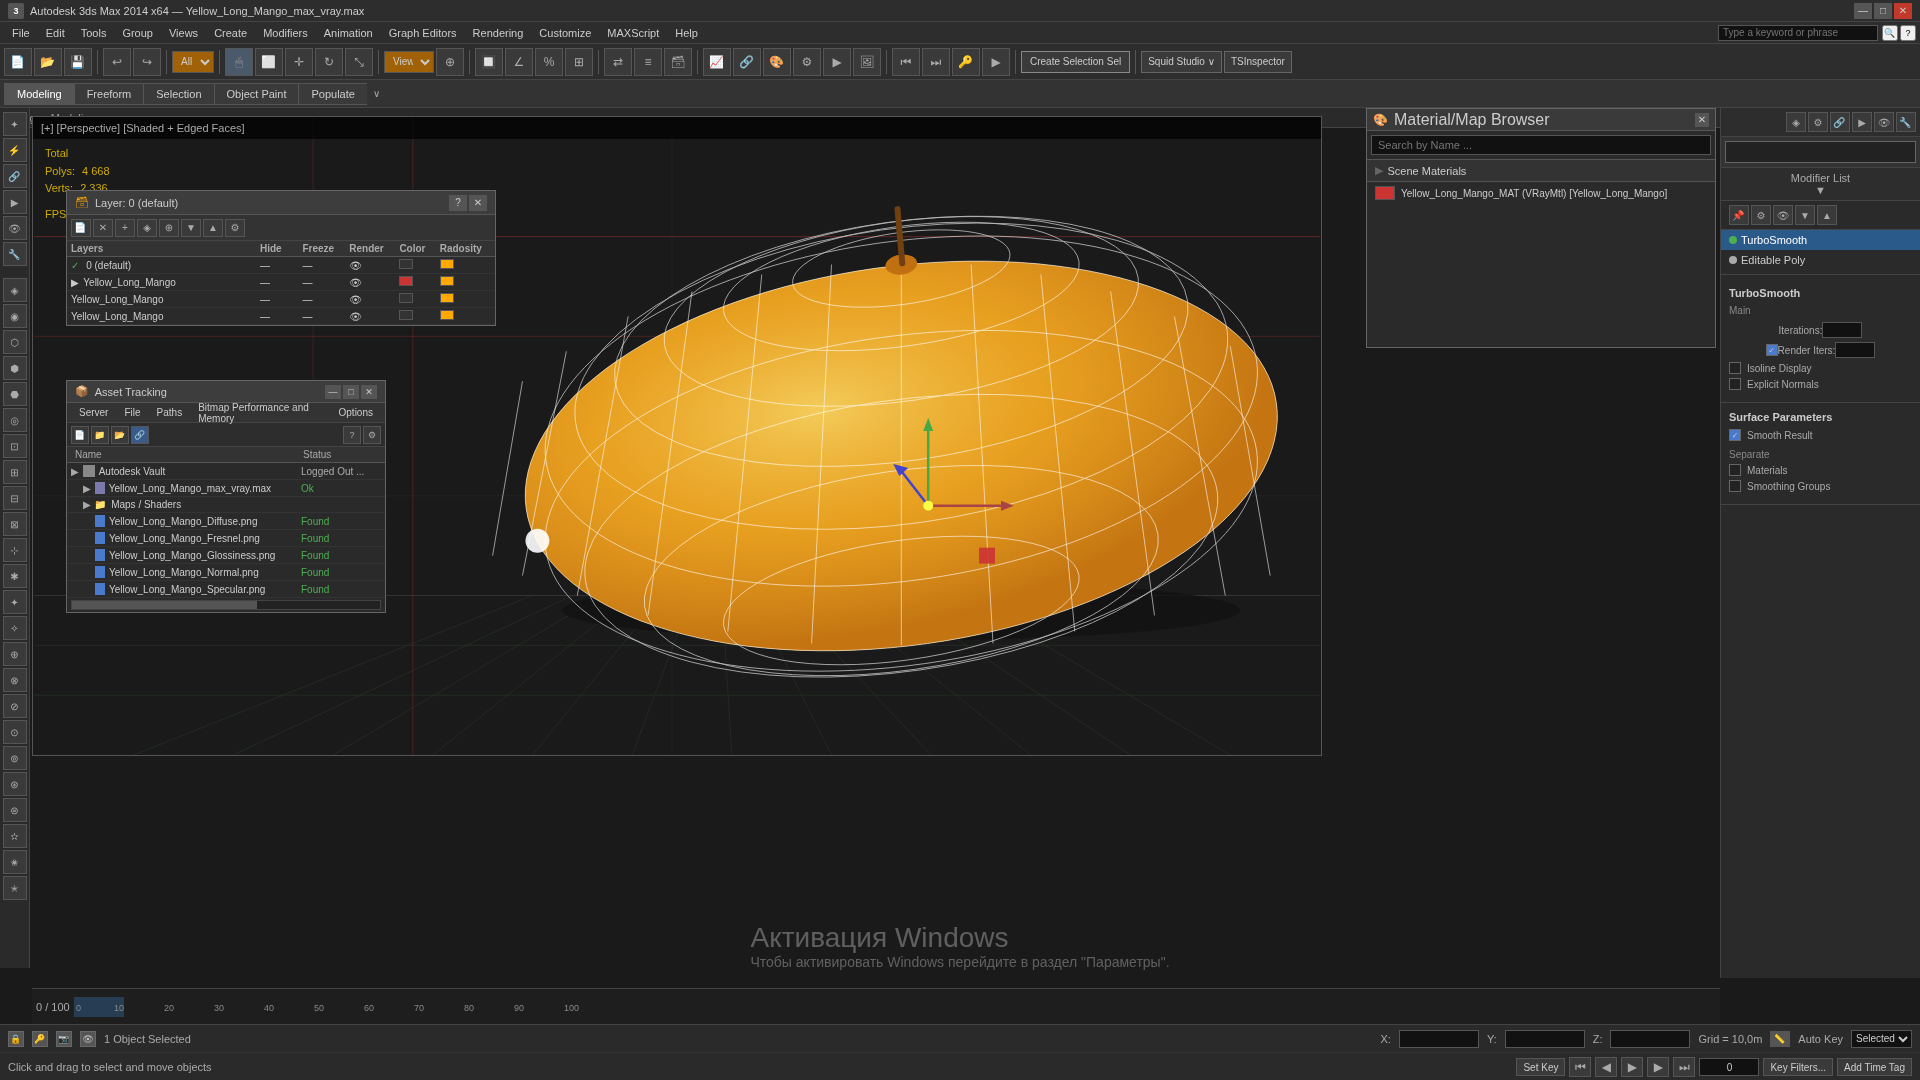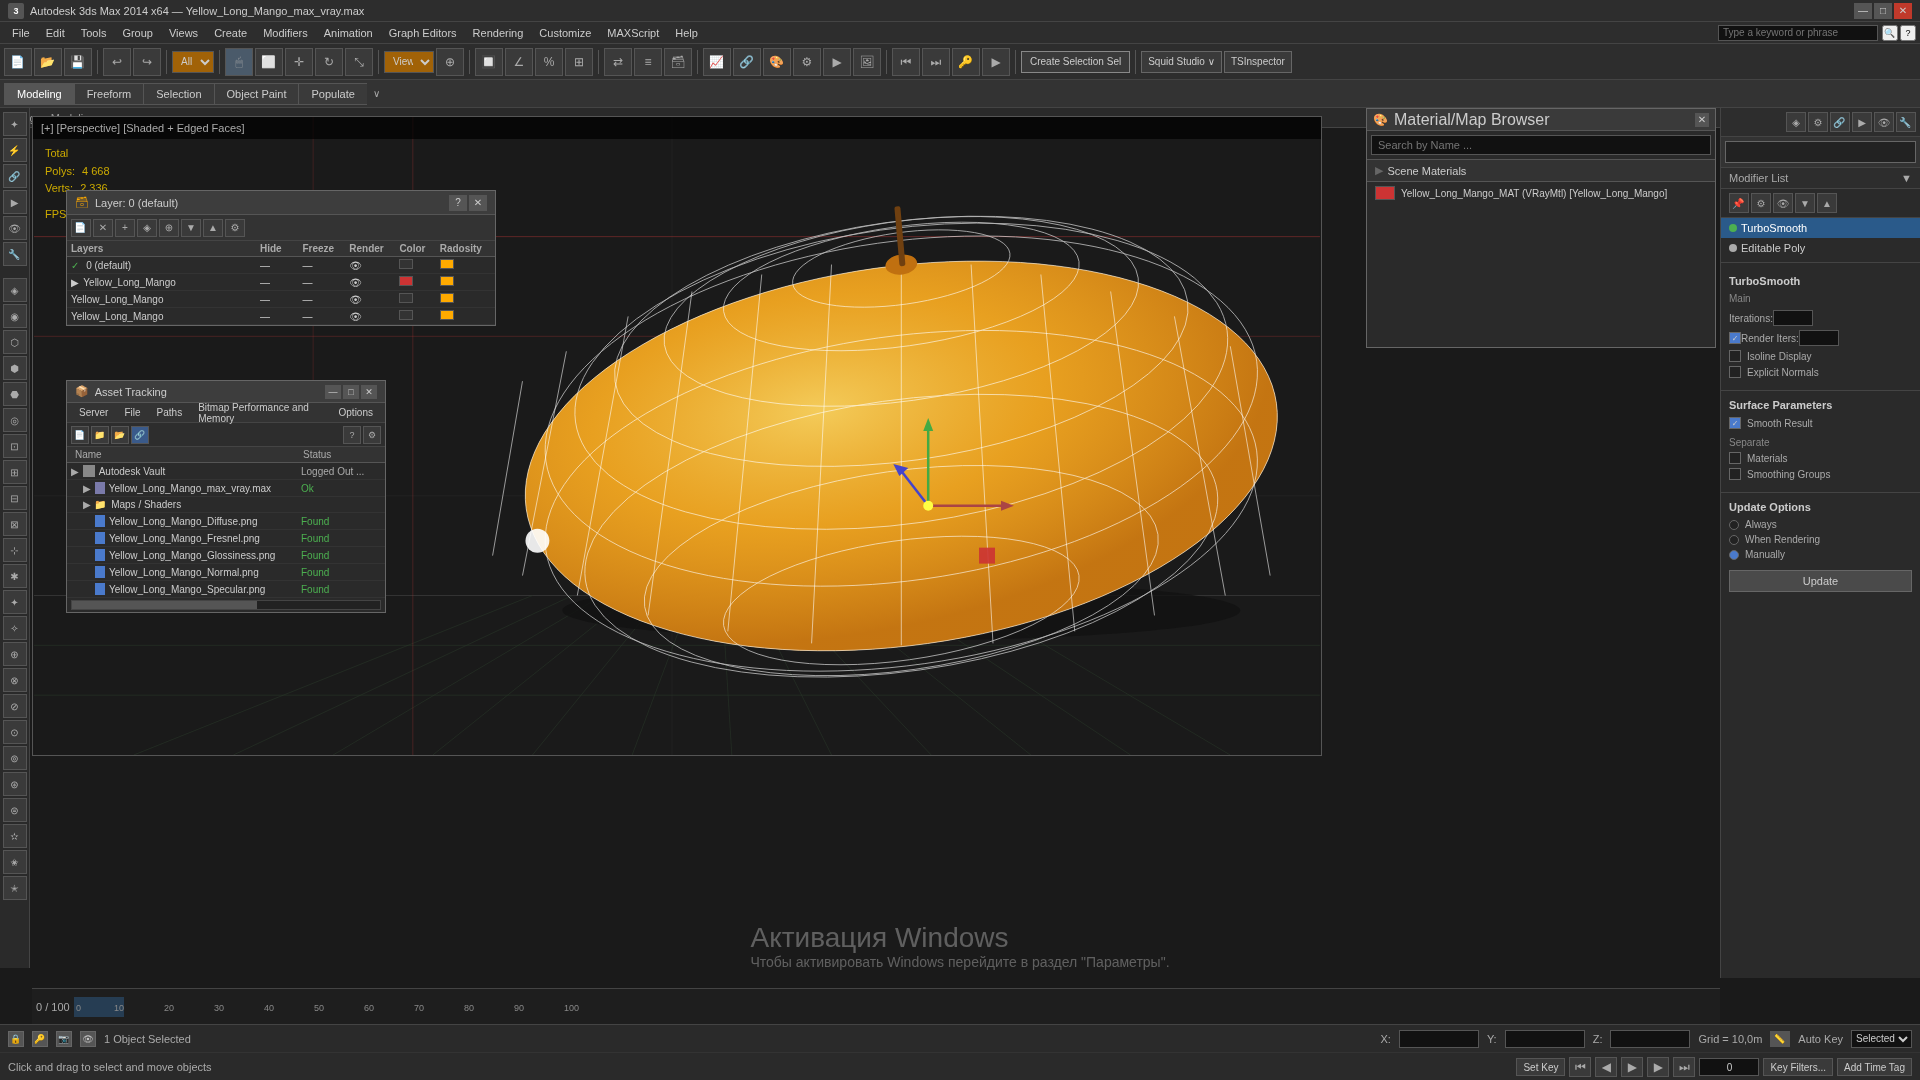--- a/index.html
+++ b/index.html
@@ -49,21 +49,21 @@
     
     #right-panel { position: absolute; right: 0; top: 108px; width: 200px; height: 870px; background: #2a2a2a; border-left: 1px solid #444; }
     #obj-name-field { flex: 1; height: 20px; background: #222; border: 1px solid #666; color: #ccc; padding: 0 4px; font-size: 11px; }
     .rp-btn { width: 20px; height: 20px; background: #3a3a3a; border: 1px solid #555; color: #aaa; cursor: pointer; font-size: 10px; display: flex; align-items: center; justify-content: center; }
     #modifier-list-label { padding: 4px 8px; color: #aaa; font-size: 11px; background: #2d2d2d; border-bottom: 1px solid #444; }
     .modifier-item { padding: 4px 8px; display: flex; align-items: center; gap: 4px; cursor: pointer; }
     .modifier-item.active { background: #2a5a8a; color: white; }
     .modifier-dot { width: 8px; height: 8px; border-radius: 50%; background: #aaa; }
     .turbosmooth-section { padding: 8px; border-bottom: 1px solid #444; }
     .section-title { color: #ccc; font-size: 11px; font-weight: bold; margin-bottom: 6px; }
-    .param-row { display: flex; align-items: center; justify-content: flex-start; margin-bottom: 4px; }
+    .param-row { display: flex; align-items: center; justify-content: center; margin-bottom: 4px; }
     .param-label { color: #aaa; font-size: 10px; }
     .param-value { width: 40px; height: 16px; background: #111; border: 1px solid #555; color: #ccc; text-align: center; font-size: 10px; }
     .checkbox-row { display: flex; align-items: center; gap: 6px; margin-bottom: 4px; }
     .cb { width: 12px; height: 12px; border: 1px solid #666; background: #222; cursor: pointer; display: flex; align-items: center; justify-content: center; font-size: 8px; }
     .cb.checked { background: #4a7acc; }
     .surface-params { padding: 8px; border-bottom: 1px solid #444; }
     .update-options { padding: 8px; }
     .radio-row { display: flex; align-items: center; gap: 6px; margin-bottom: 4px; }
     .rb { width: 10px; height: 10px; border-radius: 50%; border: 1px solid #666; background: #222; cursor: pointer; }
     .rb.checked { background: #4a7acc; }
@@ -421,21 +421,21 @@
     <button class="rp-btn">▶</button>
     <button class="rp-btn">👁</button>
     <button class="rp-btn">🔧</button>
   </div>
 
   <div style="padding:4px;border-bottom:1px solid #444;background:#333;">
     <input type="text" id="obj-name-field" style="width: 100%; height: 22px; background: rgb(34, 34, 34); border: 1px solid rgb(102, 102, 102); color: rgb(204, 204, 204); padding: 0px 4px; font-size: 11px;">
   </div>
 
   <div id="modifier-list-label">
-    <div style="display:flex;align-items:center;justify-content:space-between;">
+    <div style="display:flex;align-items:center;justify-content:space-between;flex-direction:column;">
       <span>Modifier List</span>
       <span style="color:#aaa;">▼</span>
     </div>
   </div>
 
   <div class="modifier-icons-row">
     <button class="rp-btn">📌</button>
     <button class="rp-btn">⚙</button>
     <button class="rp-btn">👁</button>
     <button class="rp-btn">▼</button>
@@ -493,40 +493,20 @@
       <div class="cb"></div>
       <span class="param-label">Materials</span>
     </div>
 
     <div class="checkbox-row">
       <div class="cb"></div>
       <span class="param-label">Smoothing Groups</span>
     </div>
   </div>
 
-  <div class="update-options">
-    <div class="section-title">Update Options</div>
-    
-    <div class="radio-row">
-      <div class="rb"></div>
-      <span class="param-label">Always</span>
-    </div>
-    
-    <div class="radio-row">
-      <div class="rb"></div>
-      <span class="param-label">When Rendering</span>
-    </div>
-    
-    <div class="radio-row">
-      <div class="rb checked"></div>
-      <span class="param-label">Manually</span>
-    </div>
-    
-    <button class="update-btn">Update</button>
-  </div>
 </div>
 
 <div id="layer-panel">
   <div id="layer-header">
     <div style="display:flex;align-items:center;gap:6px;">
       <span style="color:#ffaa00;font-size:11px;">🗃</span>
       <span>Layer: 0 (default)</span>
     </div>
     <div style="display:flex;gap:2px;">
       <button style="width:18px;height:16px;background:#555;border:none;color:#ccc;cursor:pointer;font-size:10px;">?</button>

